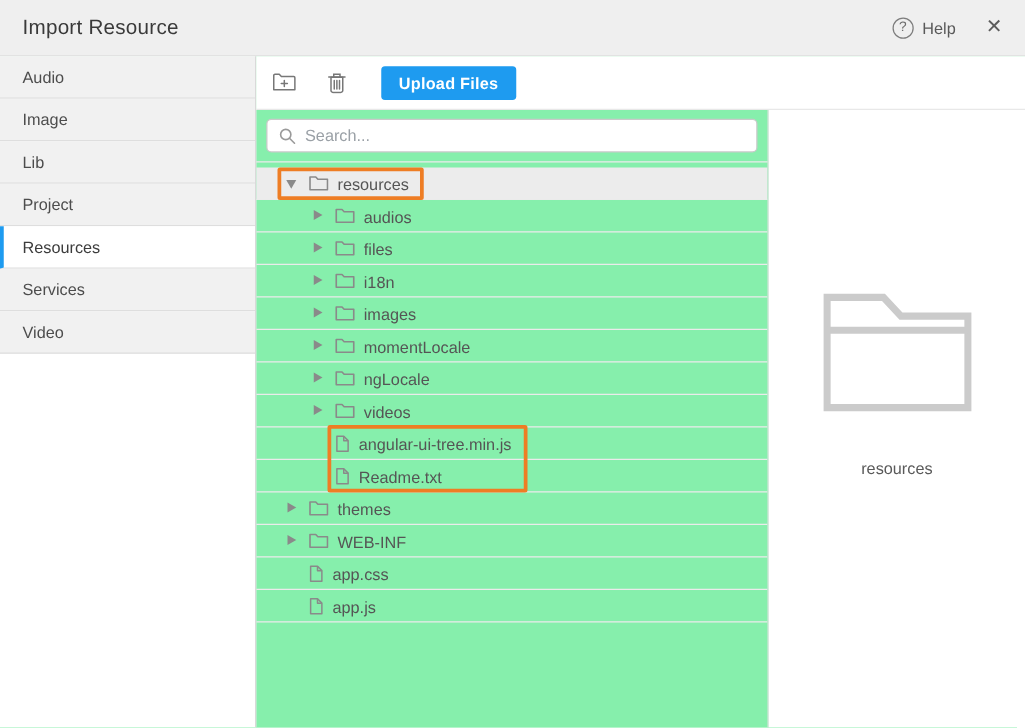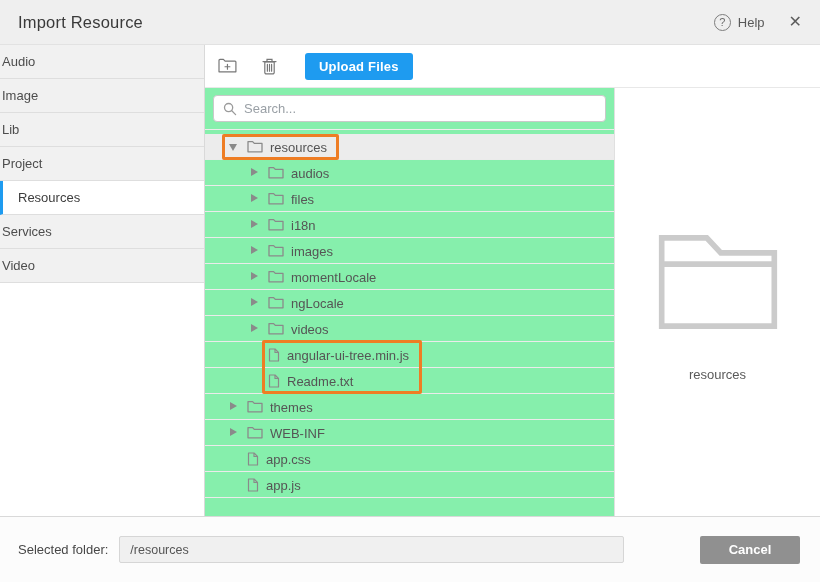--- a/index.html
+++ b/index.html
@@ -24,21 +24,21 @@
     display:flex; align-items:center; justify-content:center;
     font-size:11px; color:#6d6d6d; line-height:1;
   }
   .close-btn { margin-left:14px; font-size:16px; color:#5c5c5c; cursor:pointer; line-height:1; }
 
   
   .body { flex:1; display:flex; min-height:0; }
 
   .sidebar { width:205px; flex:0 0 205px; border-right:1px solid #d9d9d9; background:#fff; }
   .side-item {
-    height:34px; display:flex; align-items:center; padding-left:2px;
+    height:34px; display:flex; align-items:center; padding-left:18px;
     background:#f1f1f1; border-bottom:1px solid #dedede;
     font-size:13px; color:#4d4d4d; cursor:pointer;
   }
   .side-item.selected {
     background:#fff; border-left:3px solid var(--accent-blue,#1e9bf0); padding-left:15px; color:#3c3c3c;
   }
 
   .main { flex:1; display:flex; flex-direction:column; min-width:0; }
 
   
@@ -309,19 +309,14 @@
             <path d="M5 5 H53 L68 21 H125 V99 H5 Z"></path>
             <path d="M5 33 H125"></path>
           </svg>
           <div class="preview-label">resources</div>
         </div>
 
       </div>
     </div>
   </div>
 
-  <div class="footer">
-    <span class="footer-label">Selected folder:</span>
-    <input class="path-input" type="text" value="/resources" style="">
-    <button class="cancel-btn">Cancel</button>
-  </div>
 
 </div>
 
 </body></html>

